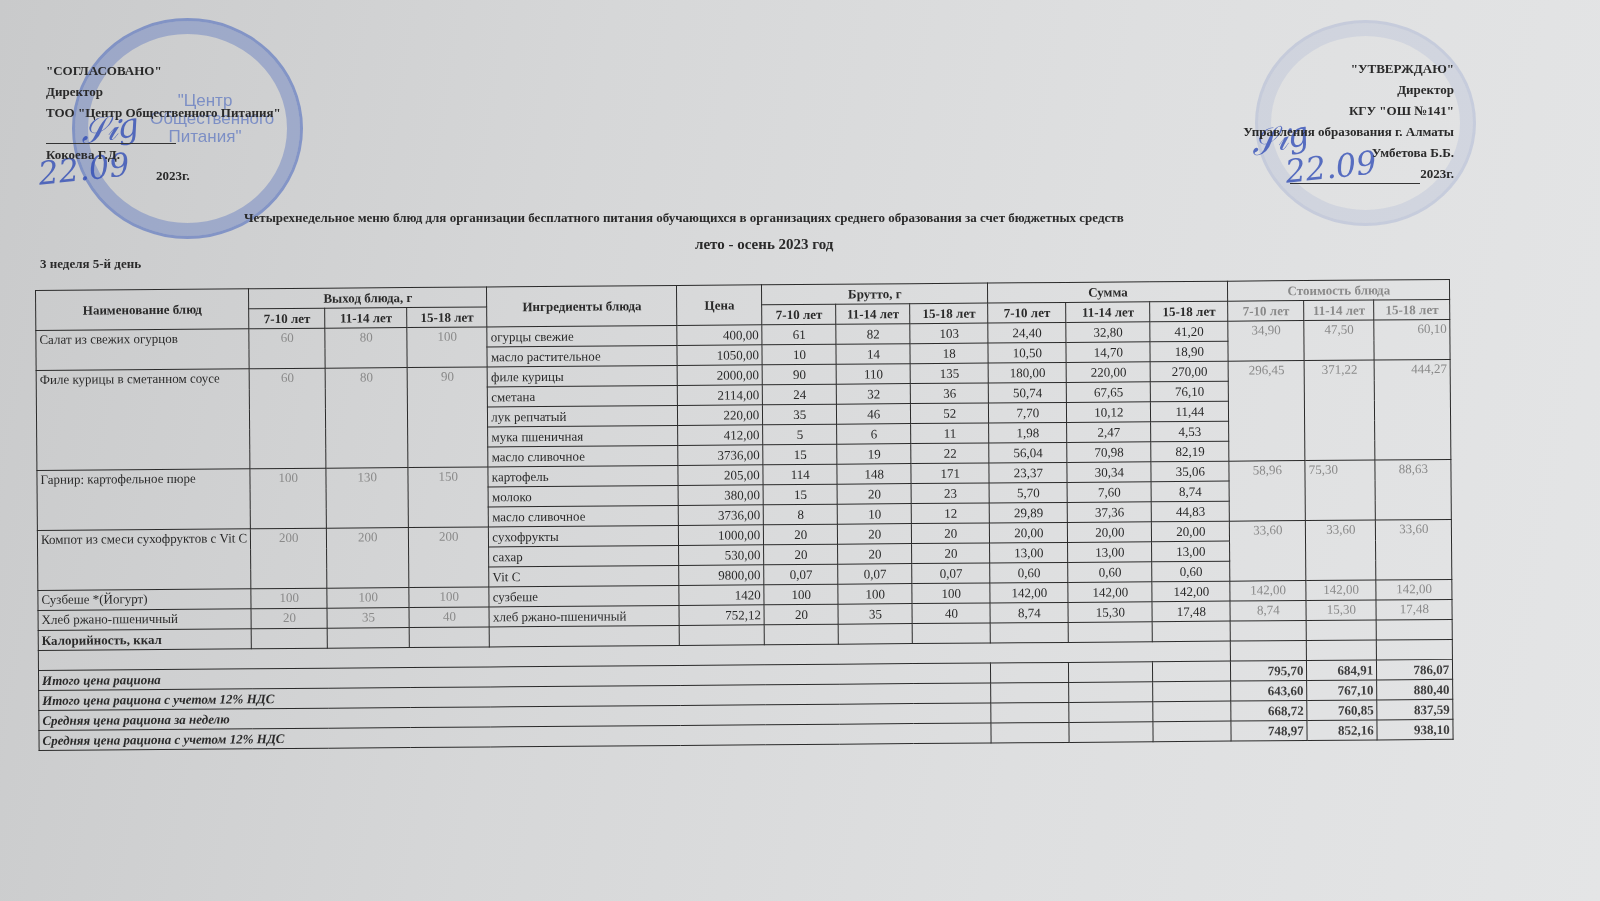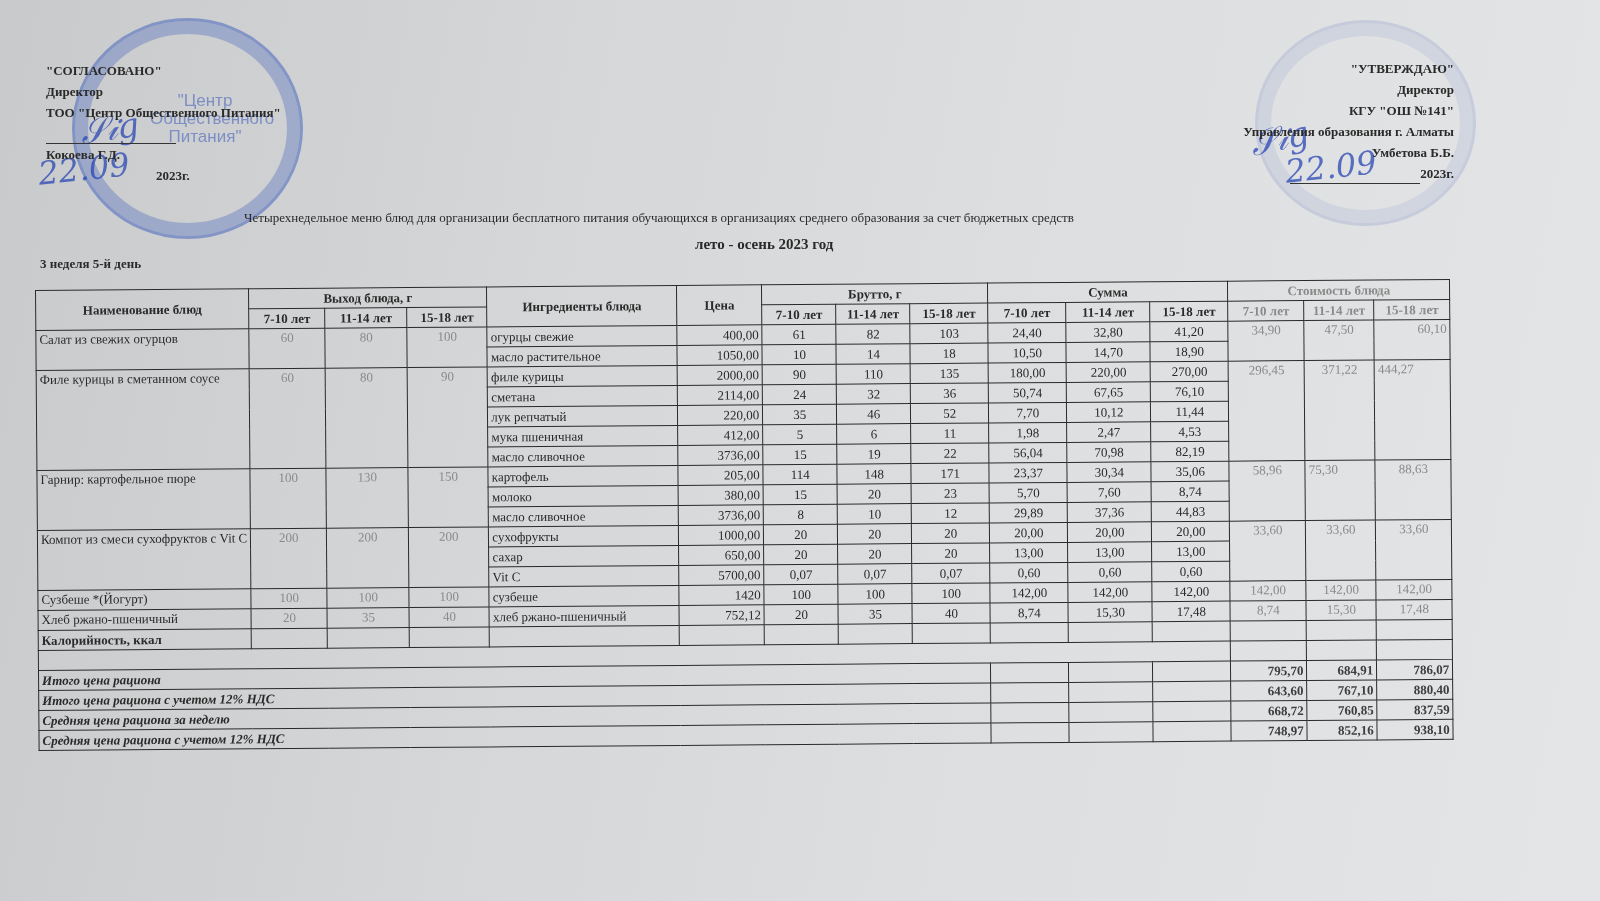--- a/index.html
+++ b/index.html
@@ -18,21 +18,21 @@
     .stamp-left { left: 72px; top: 18px; width: 225px; height: 215px; }
     .stamp-right { left: 1255px; top: 20px; width: 215px; height: 200px; border-color: rgba(120,140,200,0.25); box-shadow: inset 0 0 0 13px rgba(120,140,200,0.15); }
     .stamp-text {
       position: absolute; left: 150px; top: 92px; color: rgba(70,100,190,0.6);
       font-family: "Liberation Sans", sans-serif; font-size: 17px; line-height: 18px; text-align: center; width: 110px;
     }
     .sig { position: absolute; color: rgba(40, 70, 180, 0.75); font-family: "DejaVu Serif", serif; font-style: italic; }
     .approve-block { position: absolute; font-size: 13px; font-weight: bold; line-height: 21px; }
     .approve-left { left: 46px; top: 60px; }
     .approve-right { right: 146px; top: 58px; text-align: right; }
-    .doc-title { position: absolute; left: 244px; top: 210px; font-size: 13px; font-weight: normal; }
+    .doc-title { position: absolute; left: 244px; top: 210px; font-size: 13px; font-weight: bold; }
     .doc-sub { position: absolute; left: 695px; top: 236px; font-size: 15px; font-weight: bold; }
     .day-label { position: absolute; left: 40px; top: 256px; font-size: 13px; font-weight: bold; }
 
     table.menu {
       position: absolute; left: 35px; top: 290px;
       border-collapse: collapse; font-size: 13px;
       transform: rotate(-0.45deg); transform-origin: left top;
     }
     table.menu td, table.menu th {
       border: 1px solid #2b2b2b; padding: 0 3px; height: 19px; line-height: 18px; white-space: nowrap;
@@ -161,21 +161,21 @@
         <td>филе курицы</td>
         <td class="right">2000,00</td>
         <td class="num">90</td>
         <td class="num">110</td>
         <td class="num">135</td>
         <td class="num">180,00</td>
         <td class="num">220,00</td>
         <td class="num">270,00</td>
         <td rowspan="5" class="num faded dish" style="text-align:center">296,45</td>
         <td rowspan="5" class="num faded dish" style="text-align:center">371,22</td>
-        <td rowspan="5" class="num faded dish" style="text-align:left">444,27</td>
+        <td rowspan="5" class="num faded dish" style="text-align:right">444,27</td>
       </tr>
       <tr>
         <td>сметана</td>
         <td class="right">2114,00</td>
         <td class="num">24</td>
         <td class="num">32</td>
         <td class="num">36</td>
         <td class="num">50,74</td>
         <td class="num">67,65</td>
         <td class="num">76,10</td>
@@ -259,31 +259,31 @@
         <td class="num">20</td>
         <td class="num">20,00</td>
         <td class="num">20,00</td>
         <td class="num">20,00</td>
         <td rowspan="3" class="num faded dish" style="text-align:center">33,60</td>
         <td rowspan="3" class="num faded dish" style="text-align:center">33,60</td>
         <td rowspan="3" class="num faded dish" style="text-align:center">33,60</td>
       </tr>
       <tr>
         <td>сахар</td>
-        <td class="right">650,00</td>
+        <td class="right">530,00</td>
         <td class="num">20</td>
         <td class="num">20</td>
         <td class="num">20</td>
         <td class="num">13,00</td>
         <td class="num">13,00</td>
         <td class="num">13,00</td>
       </tr>
       <tr>
         <td>Vit C</td>
-        <td class="right">5700,00</td>
+        <td class="right">9800,00</td>
         <td class="num">0,07</td>
         <td class="num">0,07</td>
         <td class="num">0,07</td>
         <td class="num">0,60</td>
         <td class="num">0,60</td>
         <td class="num">0,60</td>
       </tr>
       <tr>
         <td rowspan="1" class="dish">Сузбеше *(Йогурт)</td>
         <td rowspan="1" class="num faded dish" style="text-align:center">100</td>

